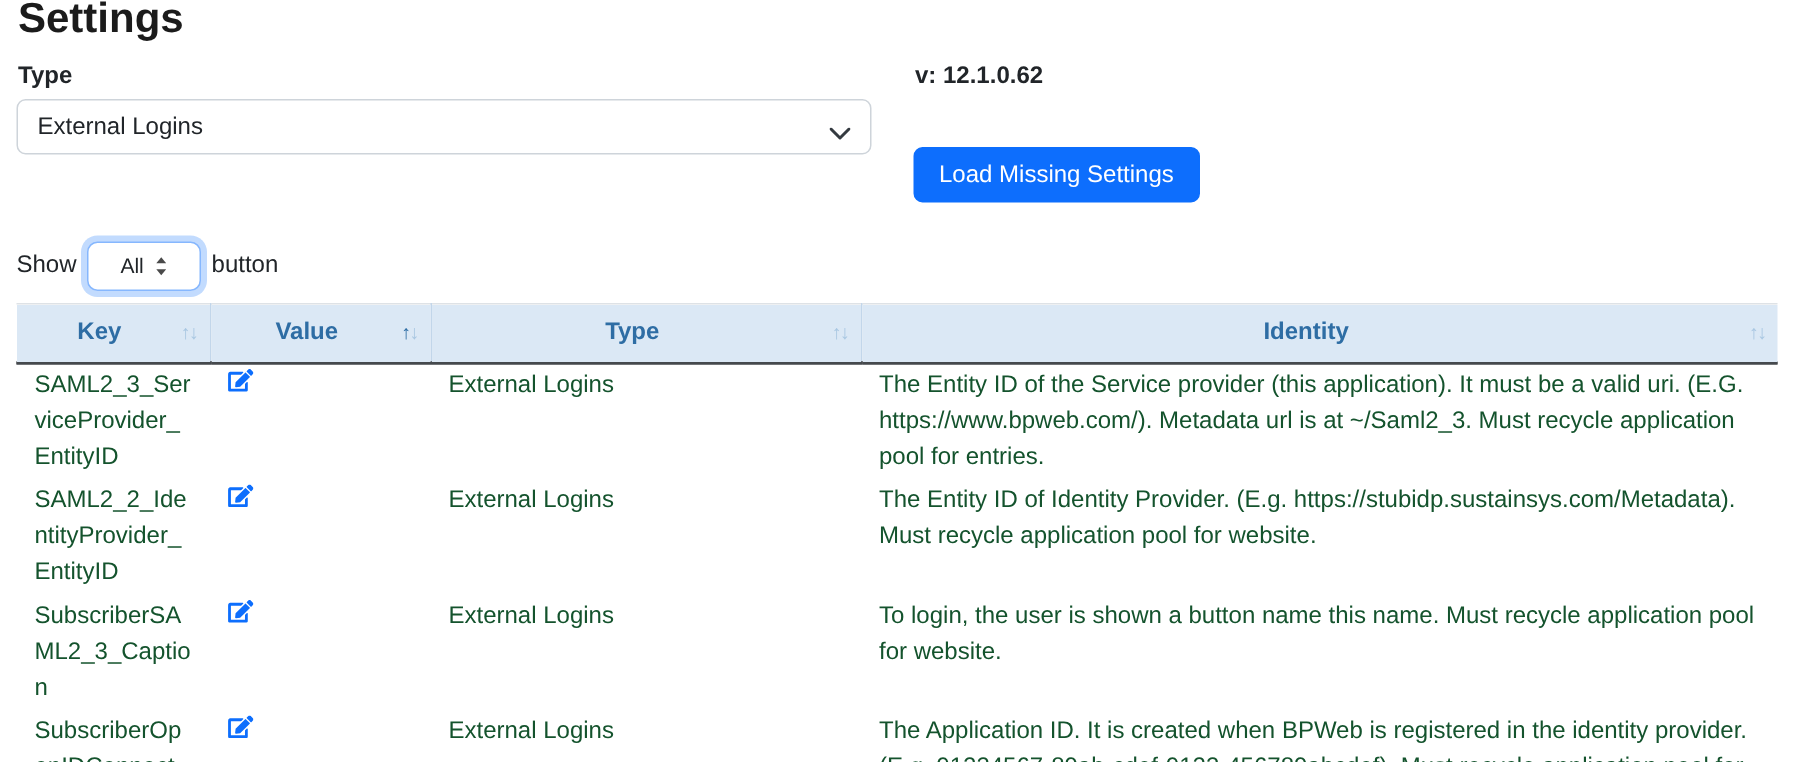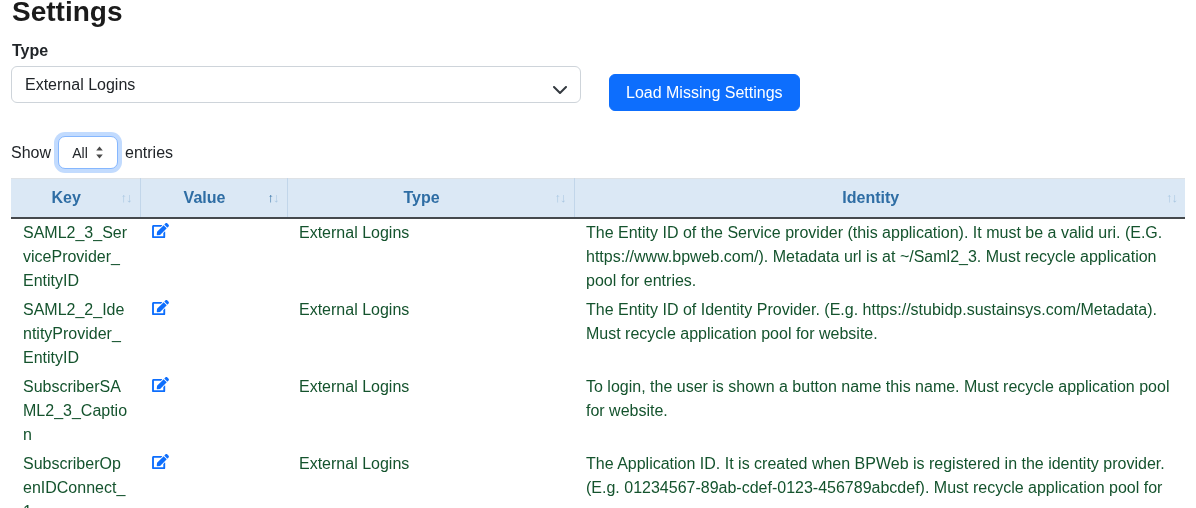--- a/index.html
+++ b/index.html
@@ -14,24 +14,24 @@
   .type-col { width:570px; }
   .select-box { position:relative; width:570px; height:37px; border:1px solid #ced4da; border-radius:6px;
     display:flex; align-items:center; padding:0 36px 0 13px; background:#fff; cursor:pointer; }
   .select-box .caret { position:absolute; right:13px; top:14px; }
 
   .right-col { margin-left:28px; }
   .version { font-weight:700; font-size:16px; margin:0 0 6px 1px; }
   .btn-primary { background:#0d6efd; color:#fff; border:1px solid #0d6efd; border-radius:6px;
     height:37px; padding:0 16px; font-size:16px; font-family:inherit; cursor:pointer;margin-top:32px; }
 
-  .controls-row { display:flex; justify-content:space-between; align-items:flex-start; margin-top:25px; height:34px; }
+  .controls-row { display:flex; justify-content:space-between; align-items:center; margin-top:25px; height:34px; }
   .length-ctrl { display:flex; align-items:center; font-size:16px; color:#212529; }
   .mini-select { display:inline-flex; align-items:center; justify-content:center; gap:7px;
-    width:60px; height:33px; margin:0 7px; background:#fff; border:1px solid #86b7fe; border-radius:7px;
+    width:76px; height:33px; margin:0 7px; background:#fff; border:1px solid #86b7fe; border-radius:7px;
     box-shadow:0 0 0 4px rgba(13,110,253,.25); font-size:14px; cursor:pointer; }
   .search-ctrl { display:flex; align-items:center; gap:9px; }
   .search-ctrl label { font-size:16px; color:#212529; }
   .search-input { width:181px; height:31px; border:1px solid #ced4da; border-radius:4px; padding:0 8px;
     font-size:15px; font-family:inherit; outline:none; }
 
   table { width:100%; border-collapse:collapse; table-layout:fixed; margin-top:8px; }
   thead th { background:#dbe8f5; color:#2e6da4; font-weight:700; font-size:16px; text-align:center;
     padding:10px 30px 10px 12px; position:relative; border-top:1px solid #dee2e6;
     border-bottom:2px solid #45494d; cursor:pointer; }
@@ -59,37 +59,38 @@
       <div class="select-box">
         <span>External Logins</span>
         <span class="caret">
           <svg width="14" height="9" viewBox="0 0 14 9">
               <path d="M1 1l6 6 6-6" stroke="#343a40" stroke-width="2" fill="none" stroke-linecap="round" stroke-linejoin="round"></path>
             </svg>
         </span>
       </div>
     </div>
     <div class="right-col">
+      <div class="version">v: 12.1.0.62</div>
       <button class="btn-primary">Load Missing Settings</button>
     </div>
   </div>
 
   <div class="controls-row">
     <div class="length-ctrl">
       <span>Show</span>
       <span class="mini-select">
         <span>All</span>
         <span style="line-height:0">
           <svg width="9" height="13" viewBox="0 0 9 13">
               <path d="M4.5 0.5 7.8 4.5H1.2z" fill="#4a4a4a"></path>
               <path d="M4.5 12.5 1.2 8.5h6.6z" fill="#4a4a4a"></path>
             </svg>
         </span>
       </span>
-      <span>entries</span>
+      <span>button</span>
     </div>
   </div>
 
   <table>
     <colgroup>
       <col style="width:129px">
         <col style="width:147px">
         <col style="width:287px">
         <col>
     </colgroup>

